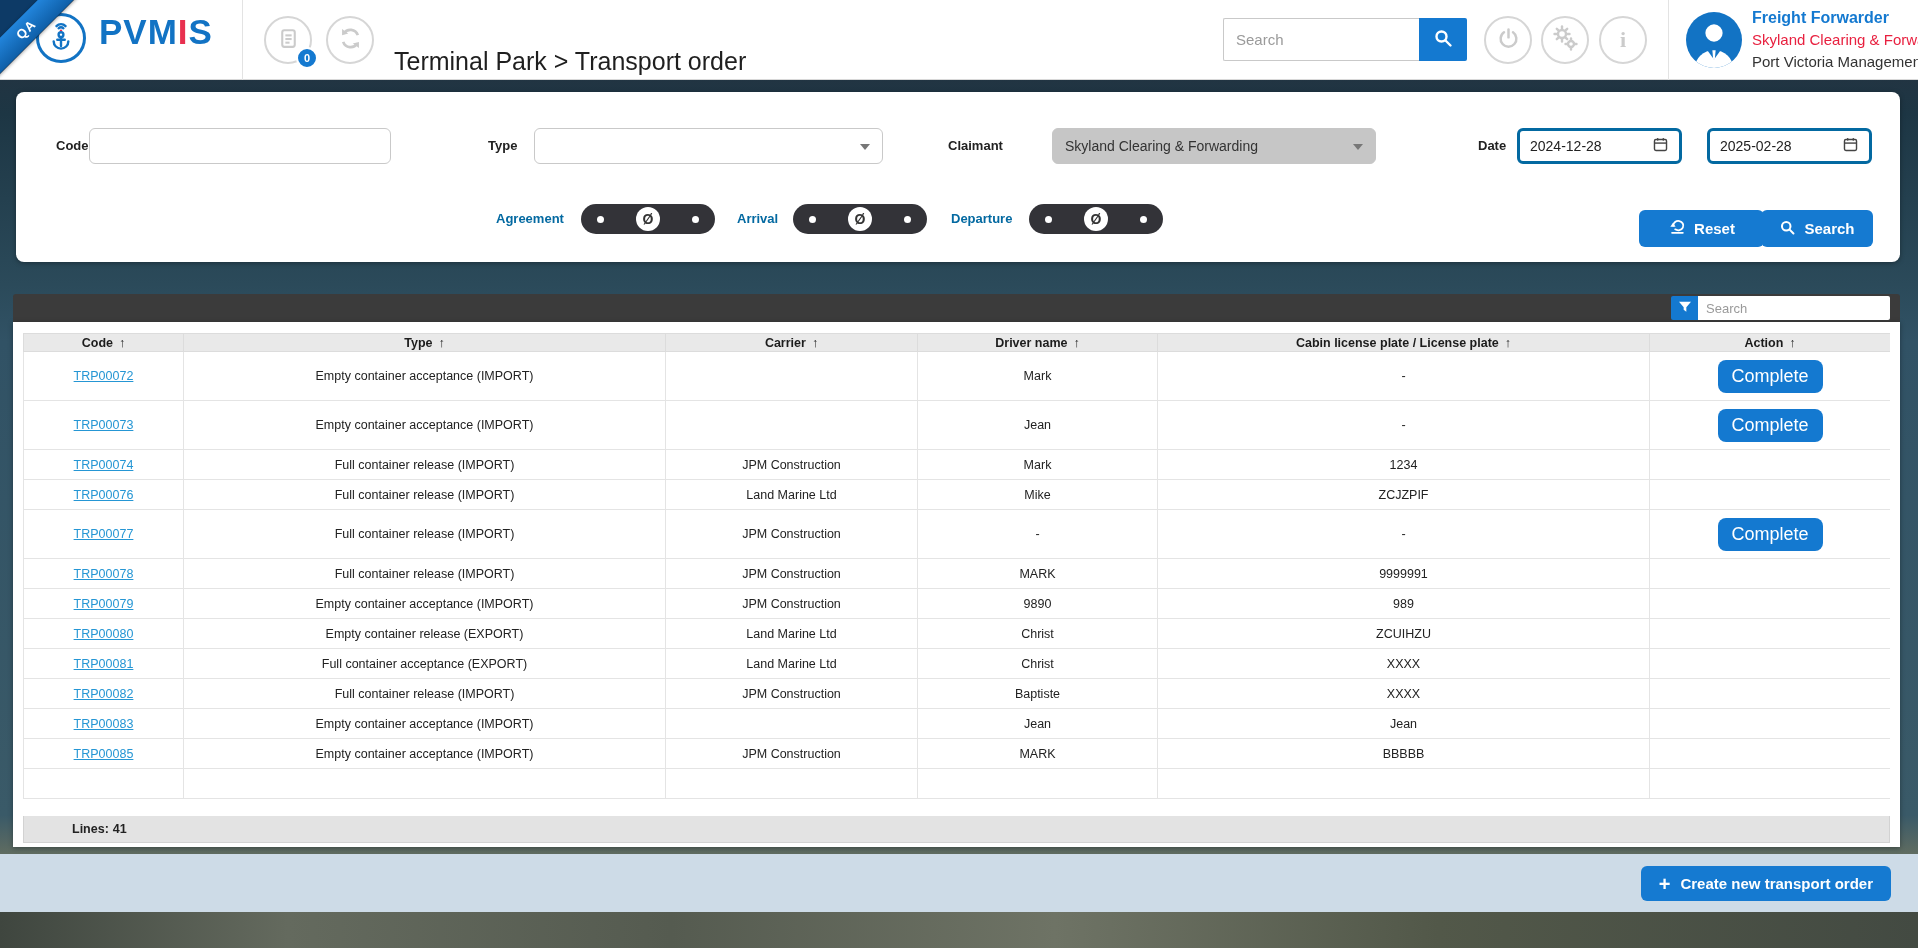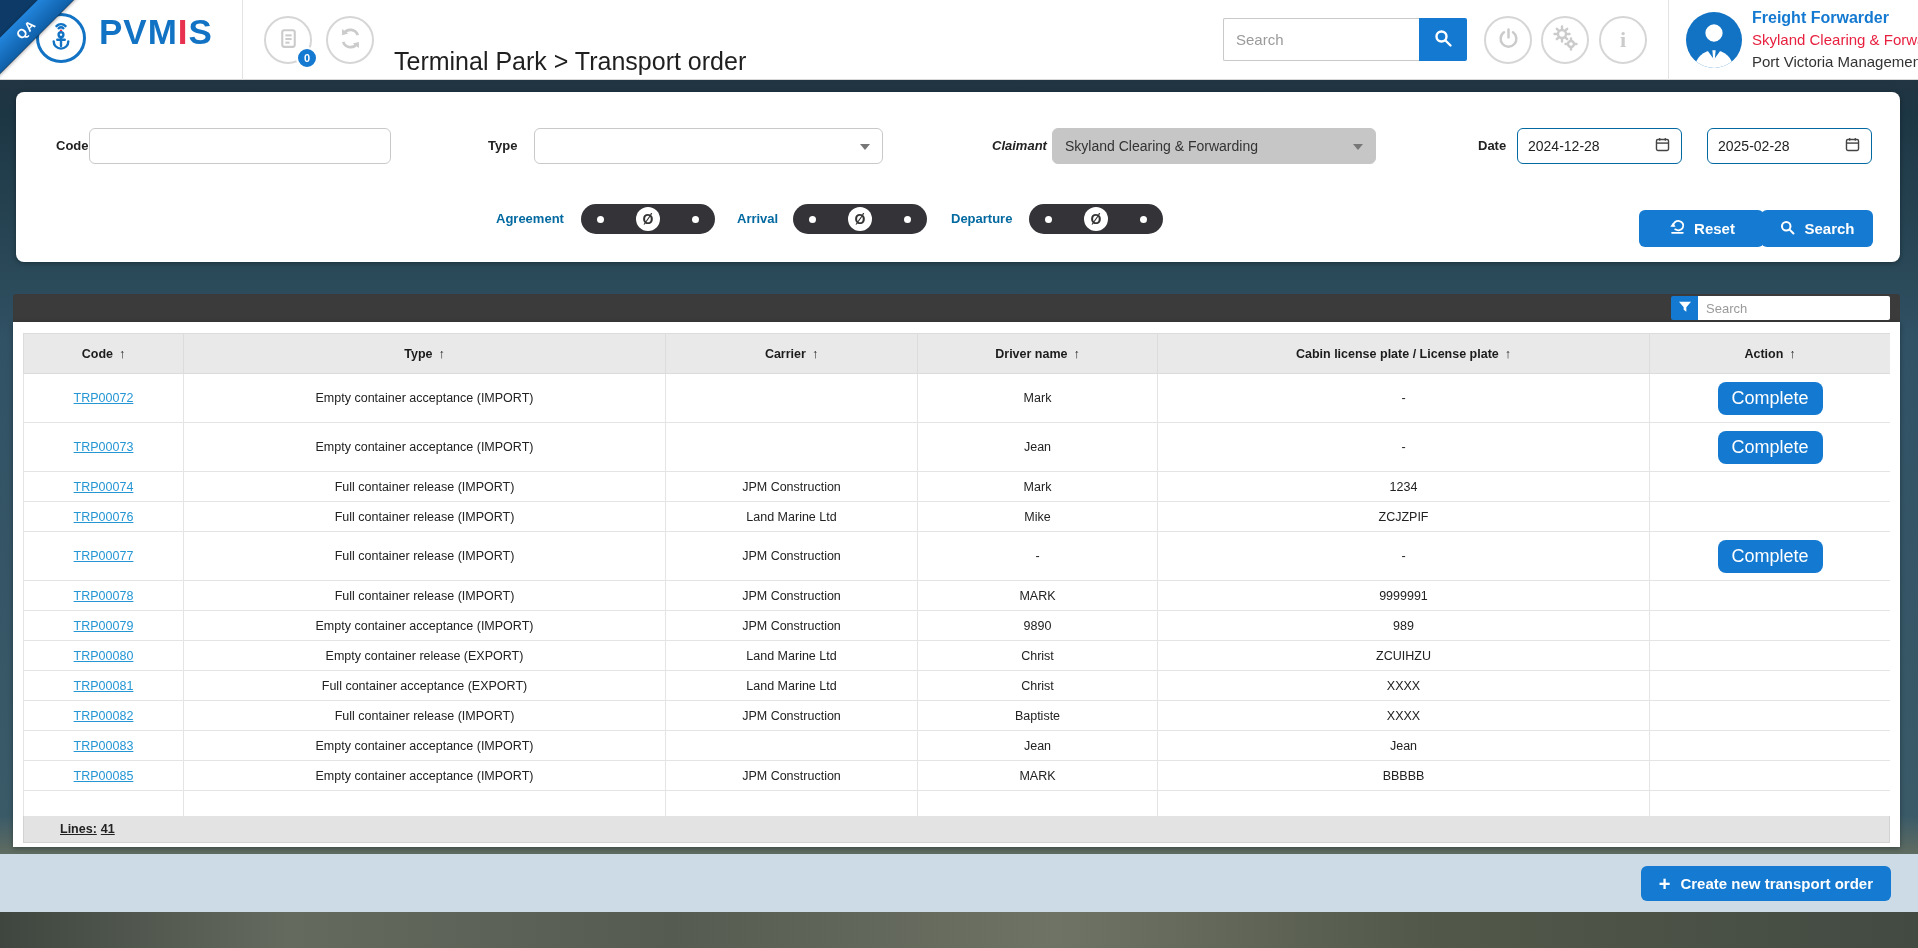--- a/index.html
+++ b/index.html
@@ -46,21 +46,21 @@
   .filter-card { position:absolute; left:16px; top:92px; width:1884px; height:170px; background:#fff; border-radius:8px;
     box-shadow:0 1px 5px rgba(0,0,0,.35); }
   .flabel { position:absolute; font-size:13px; font-weight:bold; color:#222; line-height:36px; top:36px; }
   .finput { position:absolute; top:36px; height:36px; border:1px solid #c9c9c9; border-radius:6px; background:#fff;
     font-size:14px; color:#333; padding:0 10px; outline:none; font-family:inherit; }
   .fselect { position:absolute; top:36px; height:36px; border:1px solid #c9c9c9; border-radius:6px; background:#fff;
     display:flex; align-items:center; padding:0 12px; font-size:14px; color:#333; cursor:pointer; }
   .fselect.disabled { background:#c6c6c6; border-color:#c6c6c6; cursor:default; }
   .chevron { position:absolute; right:12px; top:15px; width:0; height:0; border-left:5px solid transparent;
     border-right:5px solid transparent; border-top:6px solid #777; }
-  .date-box { position:absolute; top:36px; height:36px; width:165px; border:1px solid #0369a1; border-radius:6px;
+  .date-box { position:absolute; top:36px; height:36px; width:165px; border:3px solid #0369a1; border-radius:6px;
     display:flex; align-items:center; justify-content:space-between; padding:0 10px; font-size:14px; color:#222; cursor:pointer; }
   .toggle-row-label { position:absolute; top:112px; line-height:30px; font-size:13px; font-weight:bold; color:#0369a1; }
   .tristate { position:absolute; top:112px; width:134px; height:30px; background:#333338; border-radius:15px;
     display:flex; align-items:center; justify-content:space-between; padding:0 16px; cursor:pointer; }
   .tristate .dot { width:7px; height:7px; border-radius:50%; background:#fff; }
   .tristate .knob { width:24px; height:24px; border-radius:50%; background:#fff; color:#333; font-size:14px; font-weight:bold;
     display:flex; align-items:center; justify-content:center; }
   .blue-btn { position:absolute; top:118px; height:37px; background:#157ad1; color:#fff; border:none; border-radius:6px;
     font-size:15px; font-weight:bold; display:flex; align-items:center; justify-content:center; gap:8px; cursor:pointer; font-family:inherit; }
 
@@ -68,29 +68,29 @@
   .table-panel { position:absolute; left:13px; top:294px; width:1887px; background:transparent; }
   .toolbar { height:28px; background:#3b3b3b; border-radius:3px 3px 0 0; display:flex; align-items:center; justify-content:flex-end; padding-right:10px; }
   .funnel-btn { width:27px; height:24px; background:#1479d0; border:none; border-radius:2px 0 0 2px;
     display:flex; align-items:center; justify-content:center; cursor:pointer; }
   .toolbar input { width:192px; height:24px; border:none; border-radius:0 2px 2px 0; padding:0 8px; font-size:13px;
     color:#333; outline:none; font-family:inherit; }
   .toolbar input::placeholder { color:#9a9a9a; }
   .panel-body { background:#fff; padding:11px 10px 4px 10px; box-shadow:0 1px 5px rgba(0,0,0,.35); }
   .table-viewport { height:483px; overflow:hidden; }
   table.grid { width:1867px; border-collapse:collapse; table-layout:fixed; font-size:12.5px; color:#222; }
-  table.grid th { background:#e9e9e9; border:1px solid #dcdcdc; height:40px; font-size:12.5px; font-weight:bold; color:#1c1c1c; padding:0; }
+  table.grid th { background:#e9e9e9; border:1px solid #dcdcdc; height:18px; font-size:12.5px; font-weight:bold; color:#1c1c1c; padding:0; }
   table.grid td { border:1px solid #e4e4e4; text-align:center; padding:0 4px; height:30px; background:#fff; }
   tr.row-tall td { height:49px; }
   .sort-arrow { margin-left:6px; font-weight:bold; }
   table.grid a { color:#2596d4; text-decoration:underline; }
   .complete-btn { background:#1479d0; color:#fff; border:none; border-radius:8px; width:105px; height:33px;
     font-size:18px; cursor:pointer; font-family:inherit; }
   .lines-bar { height:27px; background:#e3e3e3; border:1px solid #d2d2d2; border-top:none; display:flex; align-items:center;
-    padding-left:36px; font-size:12.5px; font-weight:bold; color:#222; gap:4px;text-decoration:underline; }
+    padding-left:48px; font-size:12.5px; font-weight:bold; color:#222; gap:4px; }
 
   
   .bottom-bar { position:absolute; left:0; top:854px; width:1918px; height:58px; background:#cddbe7; }
   .create-btn { position:absolute; right:27px; top:12px; height:35px; padding:0 18px; background:#157ad1; color:#fff;
     border:none; border-radius:6px; font-size:15px; font-weight:bold; display:flex; align-items:center; gap:10px; cursor:pointer; font-family:inherit; }
   .plus-glyph { font-size:20px; font-weight:bold; line-height:1; }
 </style>
 </head>
 <body>
 
@@ -217,21 +217,21 @@
 
   <div class="filter-card">
     <div class="flabel" style="left:40px;">Code</div>
     <input class="finput" style="left: 73px; width: 302px;" type="text">
 
     <div class="flabel" style="left:472px;">Type</div>
     <div class="fselect" style="left:518px; width:349px;">
       <span class="chevron"></span>
     </div>
 
-    <div class="flabel" style="left:976px;font-style:italic;">Claimant</div>
+    <div class="flabel" style="left:932px;">Claimant</div>
     <div class="fselect disabled" style="left:1036px; width:324px;">
       <span>Skyland Clearing &amp; Forwarding</span>
       <span class="chevron"></span>
     </div>
 
     <div class="flabel" style="left:1462px;">Date</div>
     <div class="date-box" style="left:1501px;">
       <span>2024-12-28</span>
       <span>
         <svg viewBox="0 0 24 24" width="17" height="17" stroke="#444" fill="none" stroke-width="2">

